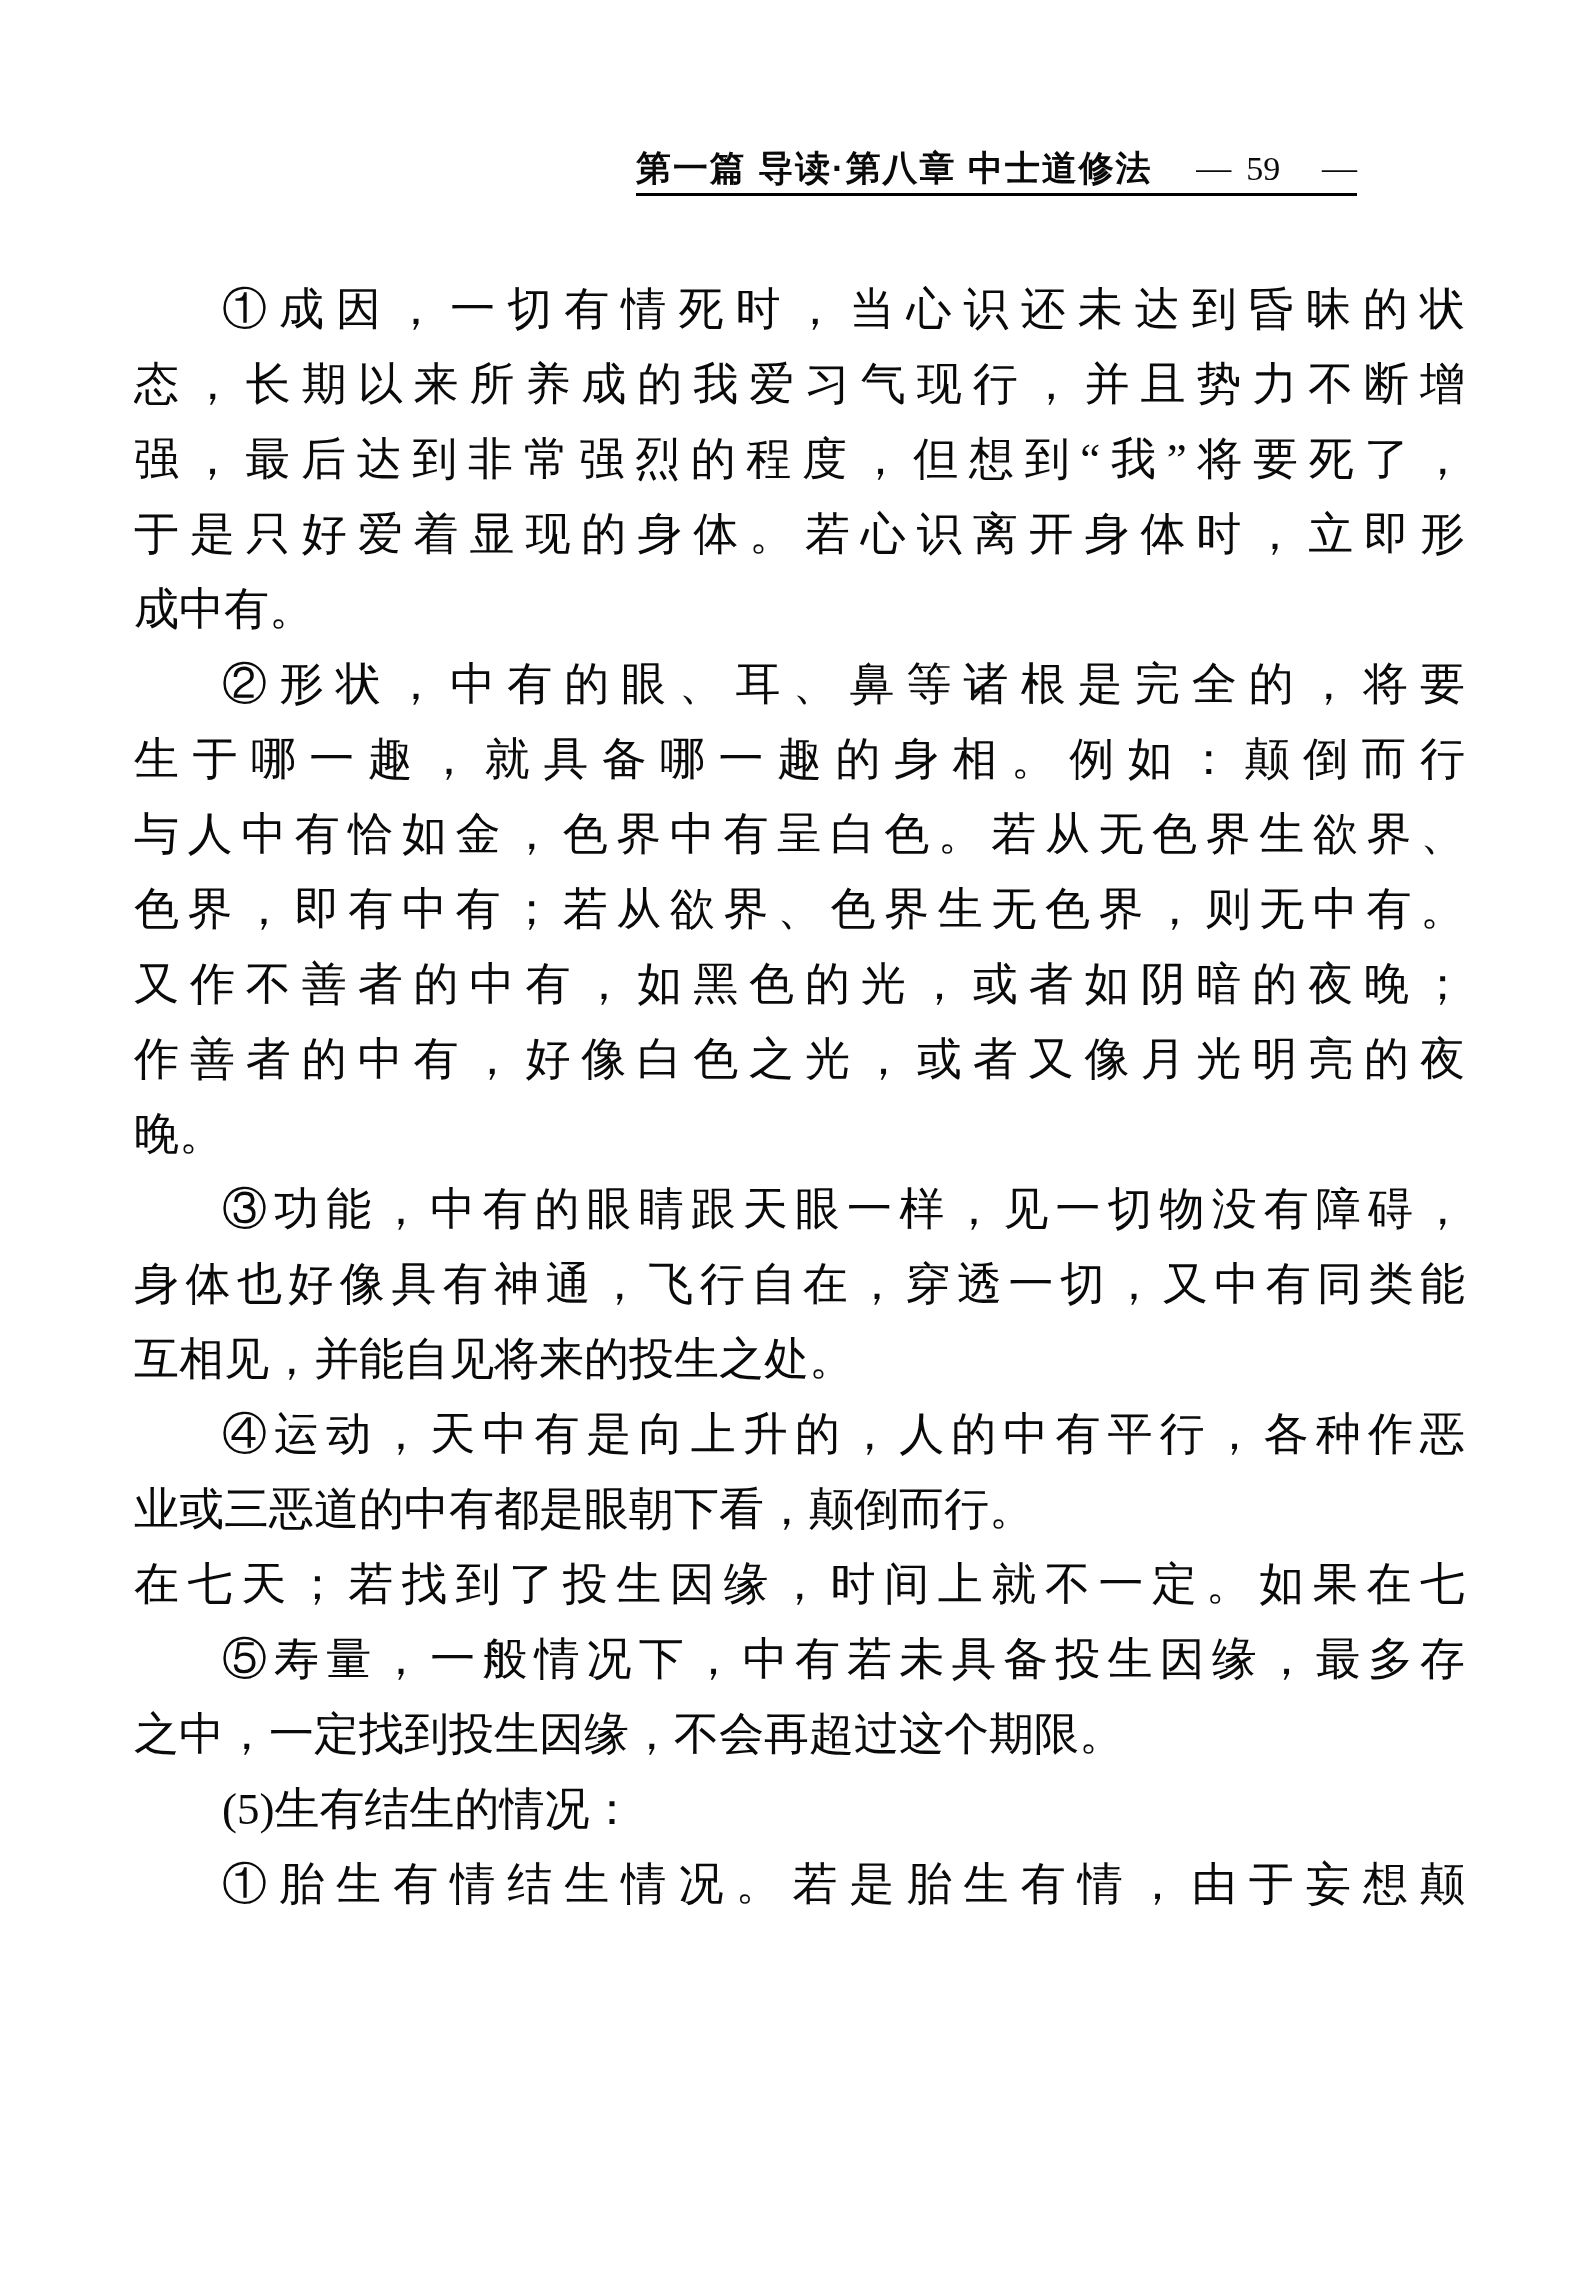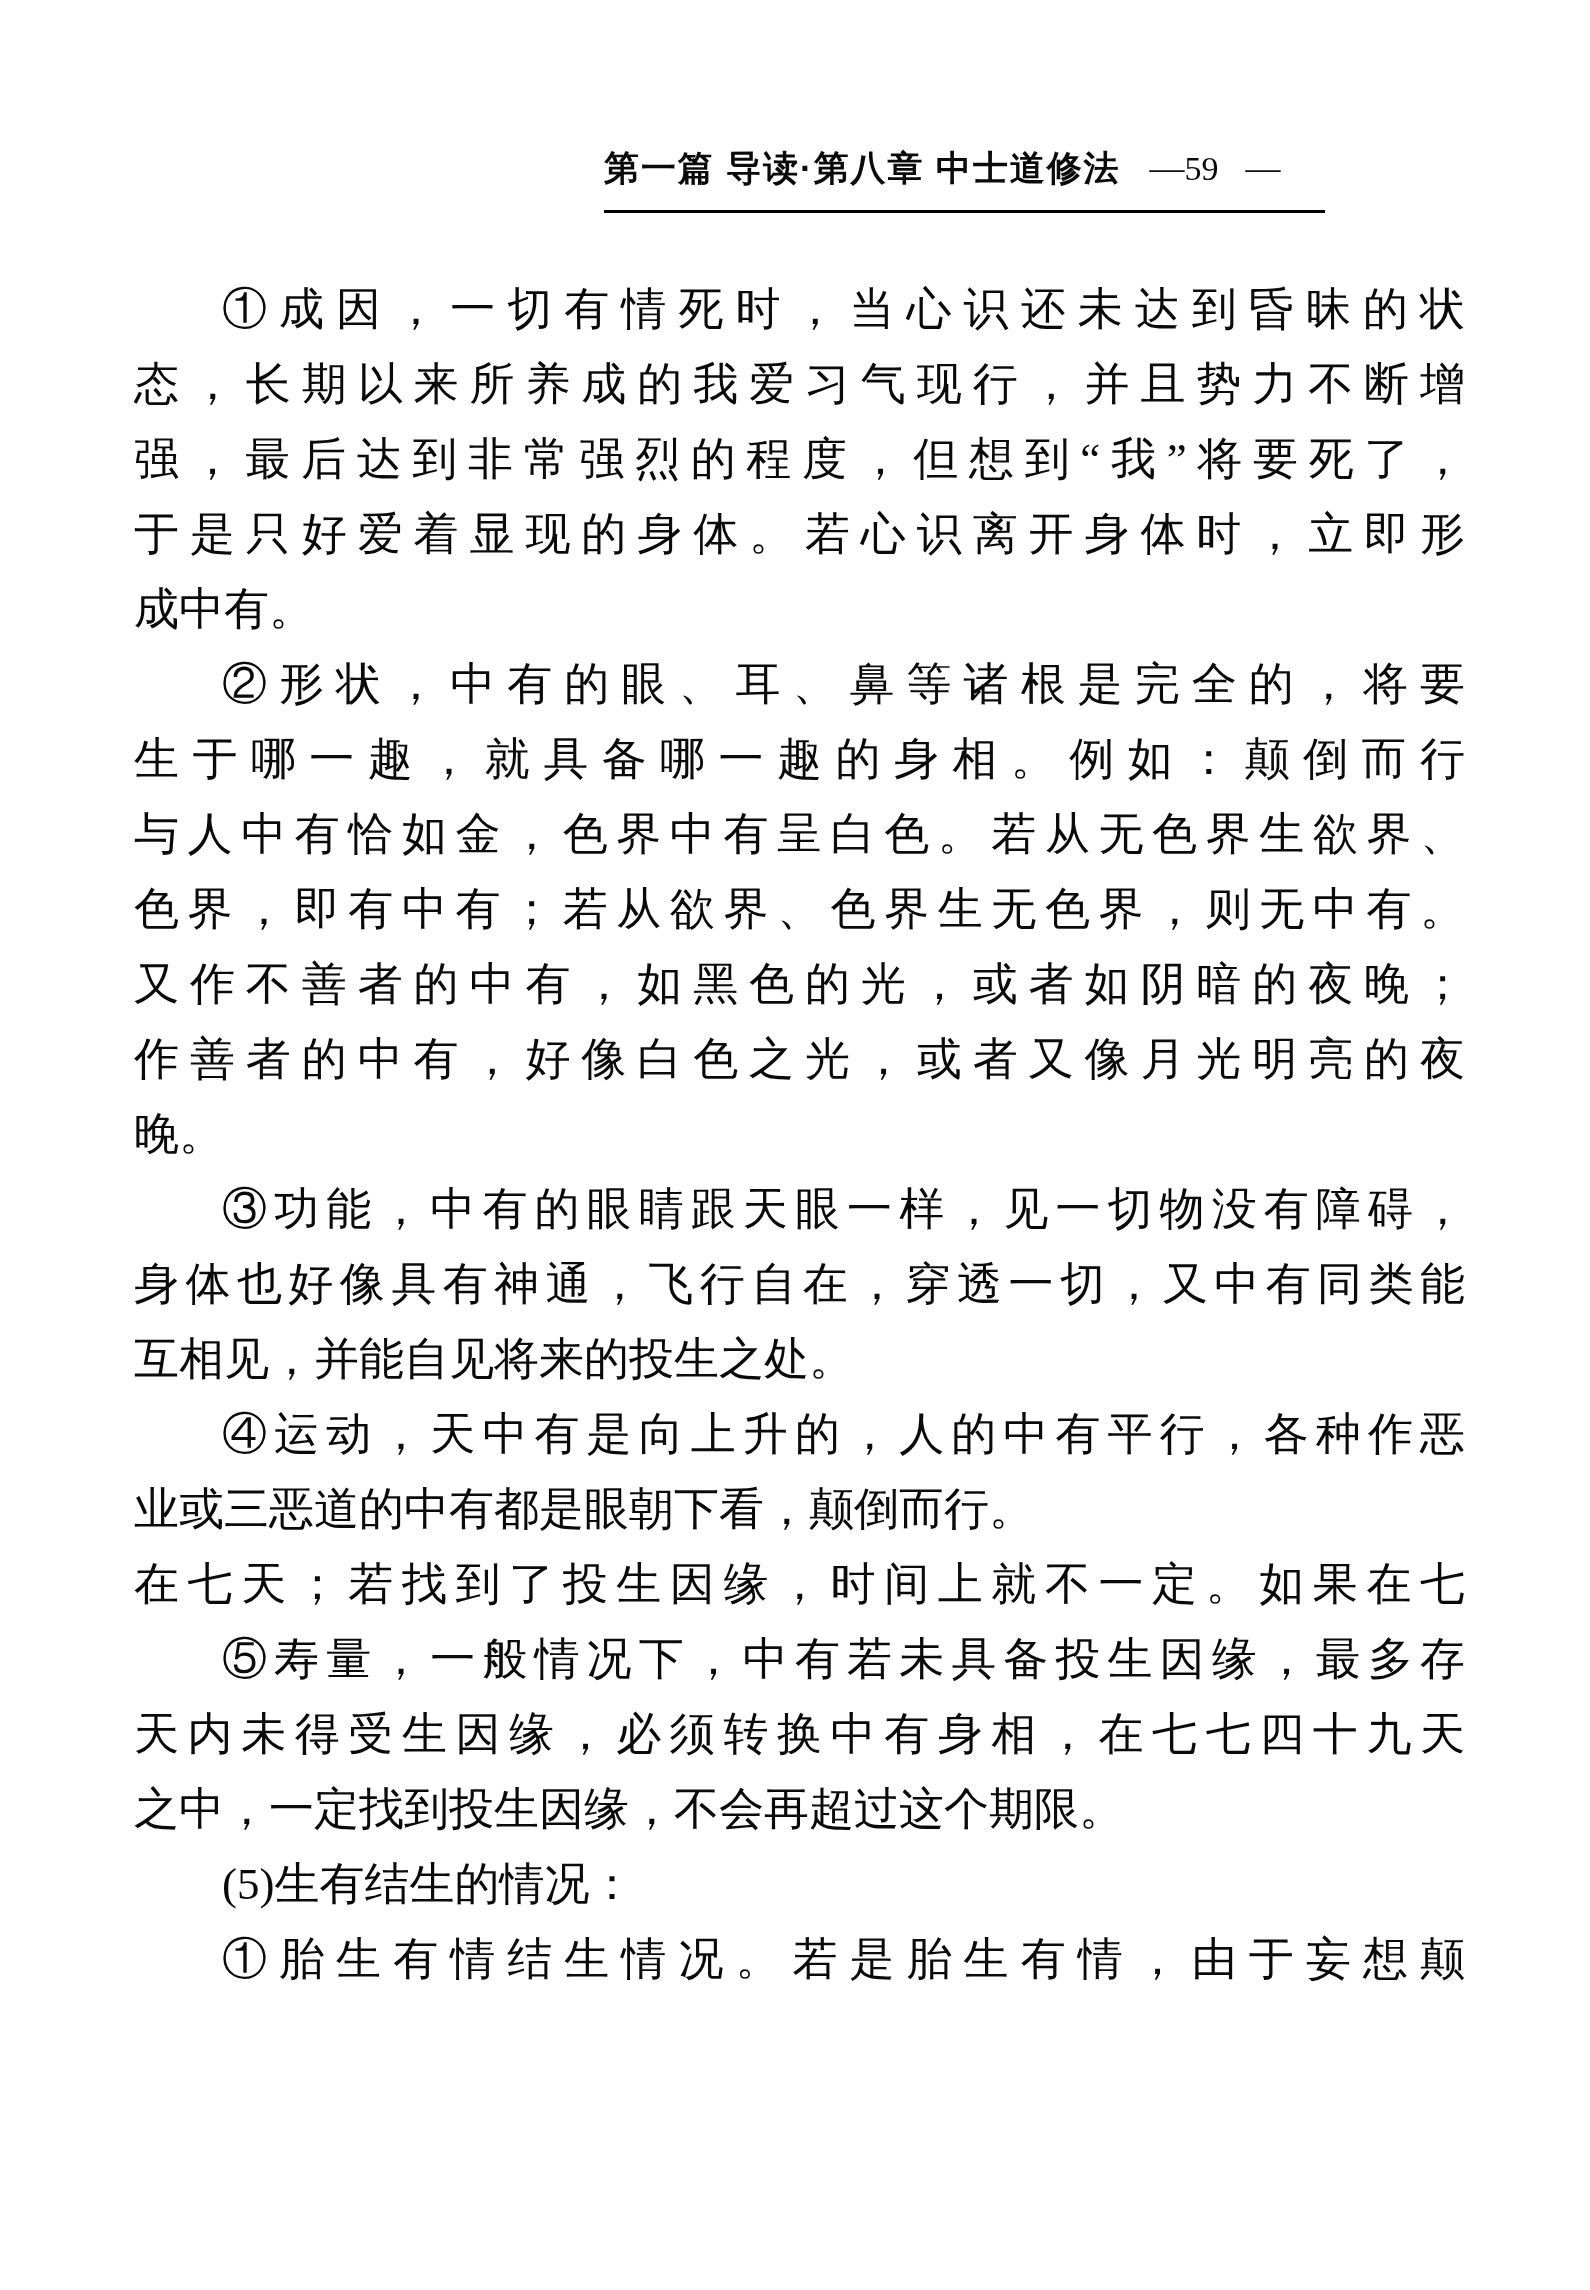--- a/index.html
+++ b/index.html
@@ -9,30 +9,31 @@
     height: 2290px;
     margin: 0 auto;
     background: #ffffff;
     color: #0a0a0a;
     font-family: "Liberation Serif", "DejaVu Serif", serif;
     overflow: hidden;
   }
   
   .header {
     position: absolute;
-    left: 604px;
+    left: 636px;
     top: 149px;
     width: 721px;
     display: flex;
     align-items: baseline;
     white-space: nowrap;
     border-bottom: 3.8px solid #000;
-    padding-bottom: 22px;
+    padding-bottom: 5px;
     font-size: 35px;
     line-height: 38px;
+    justify-content: space-between;
   }
   .header .title {
     font-weight: bold;
     font-family: "Liberation Sans", "DejaVu Sans", sans-serif;
     letter-spacing: 1.9px;
   }
   .header .dash {
     font-weight: normal;
     margin-left: 29px;
   }
@@ -85,20 +86,19 @@
       <div class="line fill">又作不善者的中有，如黑色的光，或者如阴暗的夜晚；</div>
       <div class="line fill">作善者的中有，好像白色之光，或者又像月光明亮的夜</div>
       <div class="line">晚。</div>
       <div class="line indent fill">③功能，中有的眼睛跟天眼一样，见一切物没有障碍，</div>
       <div class="line fill">身体也好像具有神通，飞行自在，穿透一切，又中有同类能</div>
       <div class="line">互相见，并能自见将来的投生之处。</div>
       <div class="line indent fill">④运动，天中有是向上升的，人的中有平行，各种作恶</div>
       <div class="line">业或三恶道的中有都是眼朝下看，颠倒而行。</div>
       <div class="line fill">在七天；若找到了投生因缘，时间上就不一定。如果在七</div>
       <div class="line indent fill">⑤寿量，一般情况下，中有若未具备投生因缘，最多存</div>
-      <div class="line fill">天内未得受生因缘，必须转换中有身相，在七七四十九天</div>
       <div class="line">之中，一定找到投生因缘，不会再超过这个期限。</div>
       <div class="line indent">(5)生有结生的情况：</div>
       <div class="line indent fill">①胎生有情结生情况。若是胎生有情，由于妄想颠</div>
     </div>
 
 </div>
 
 
 </body></html>

